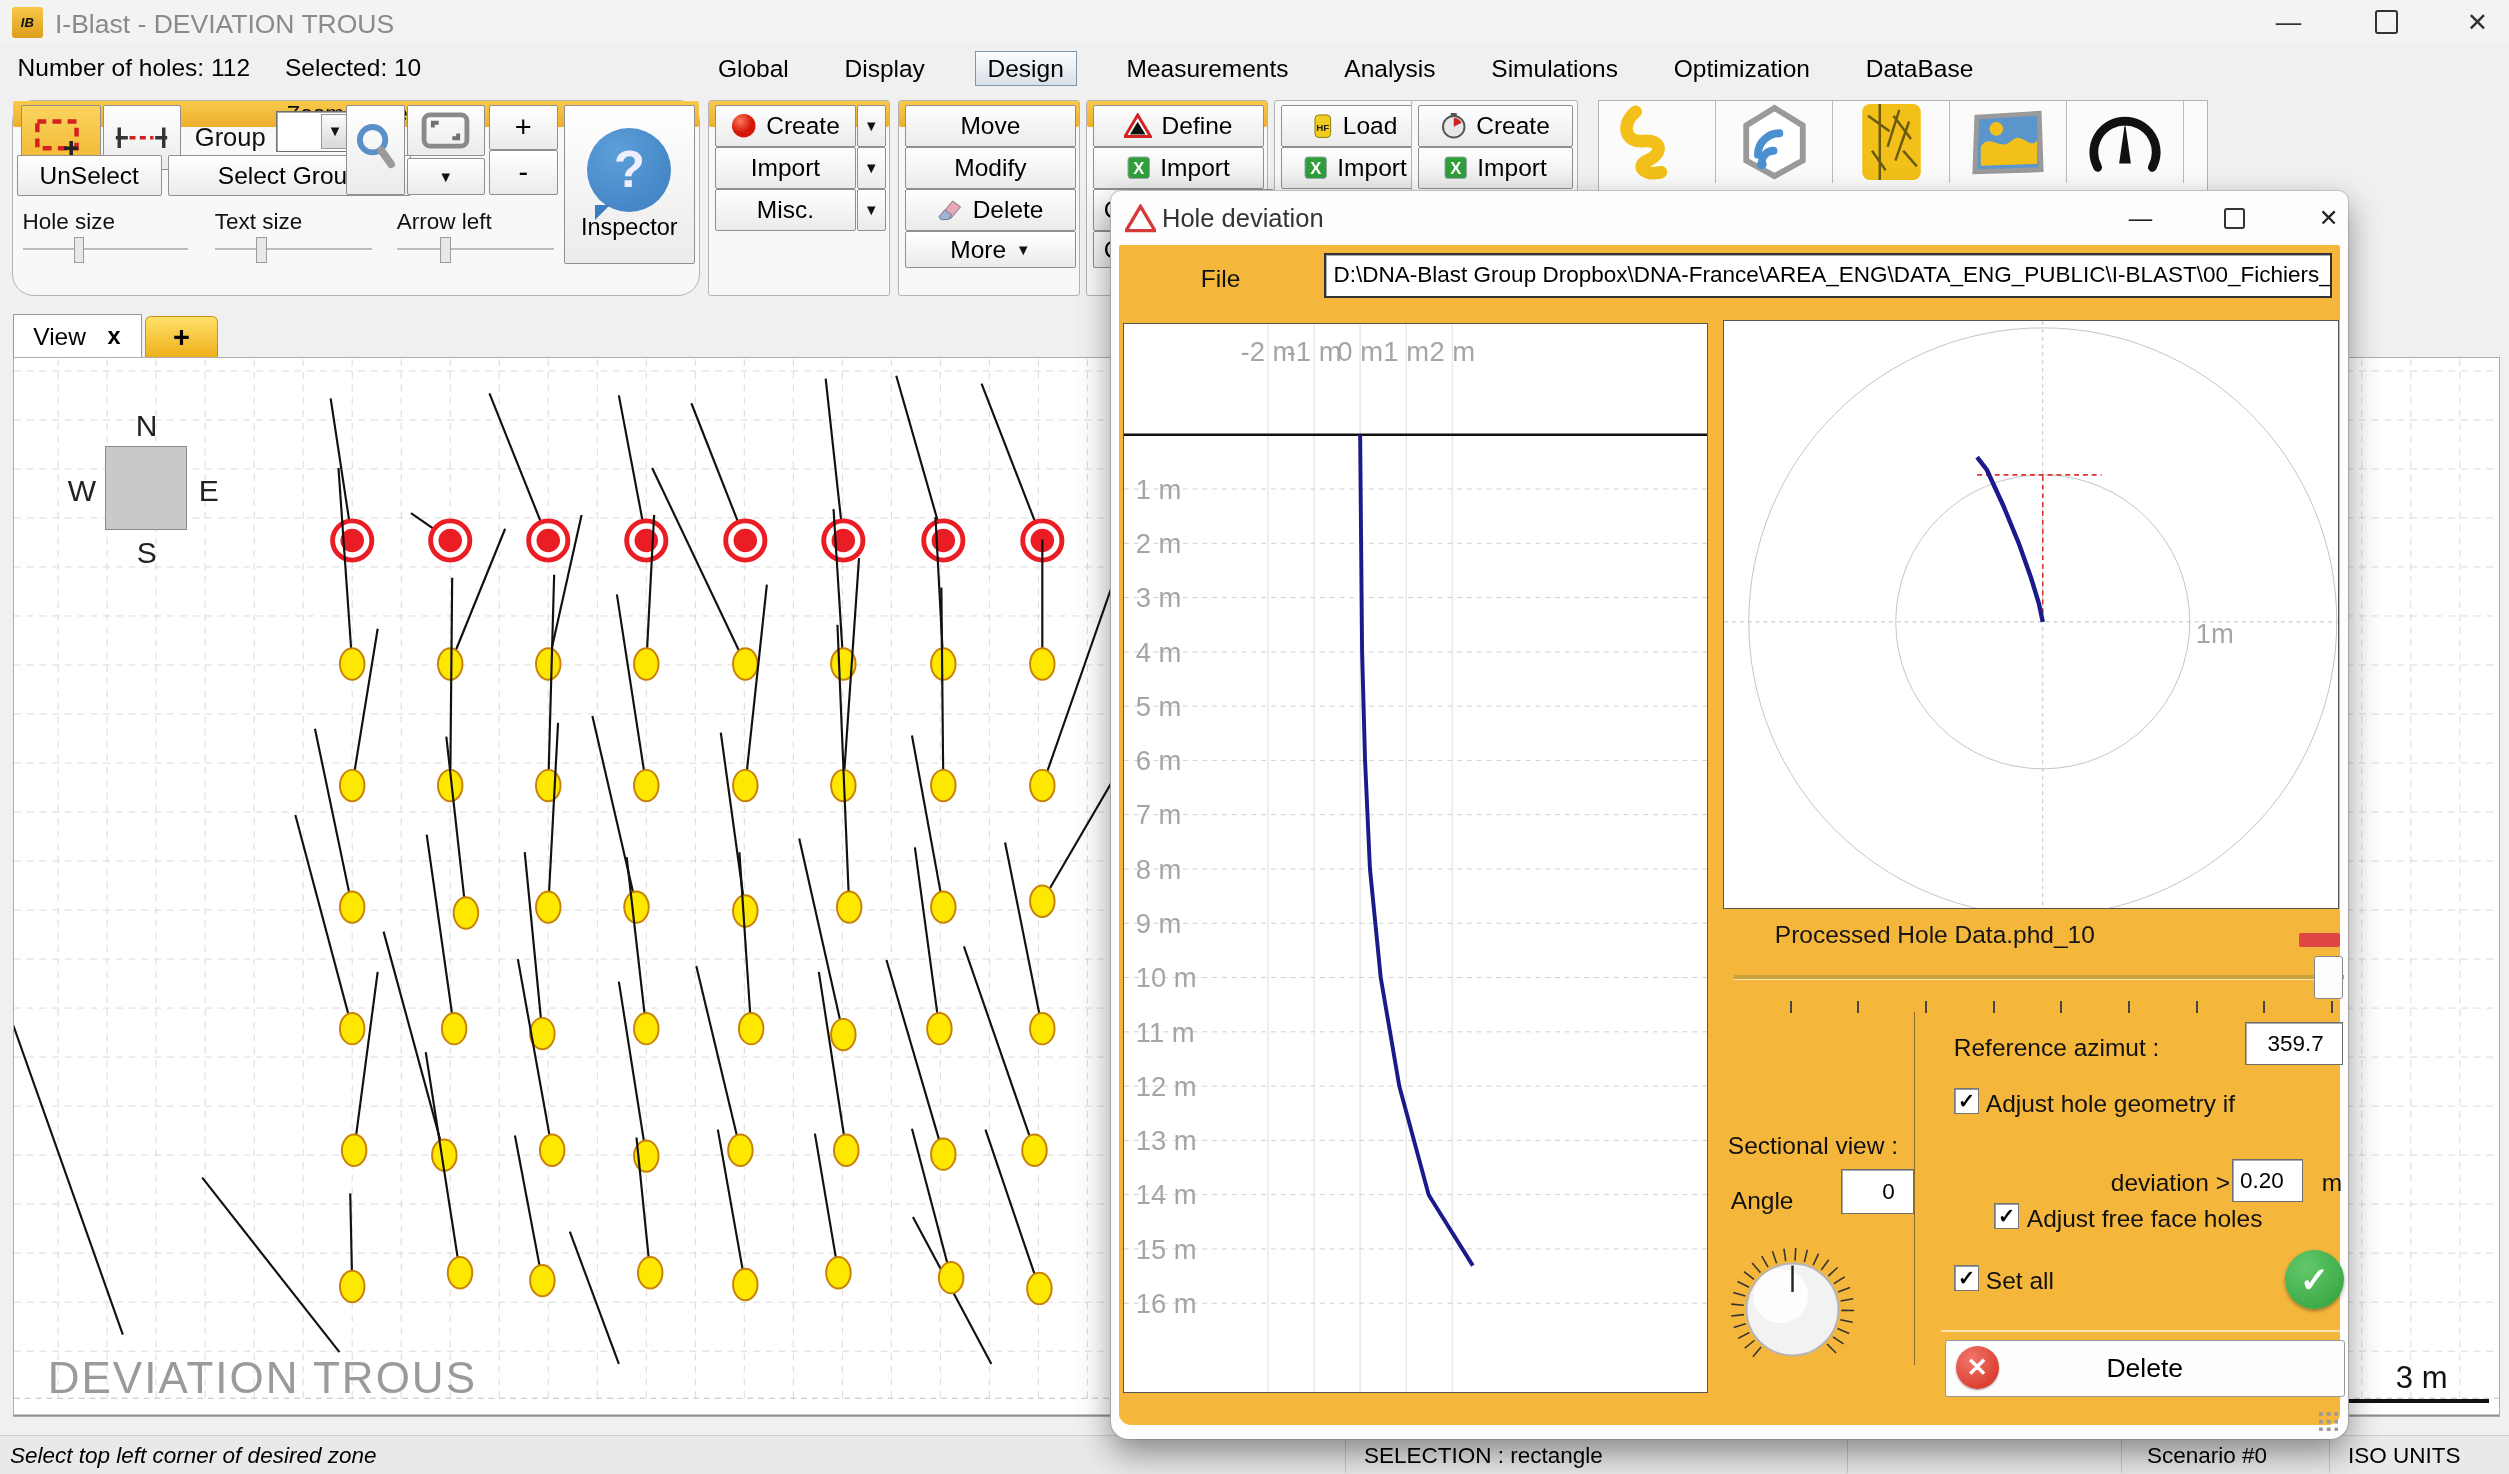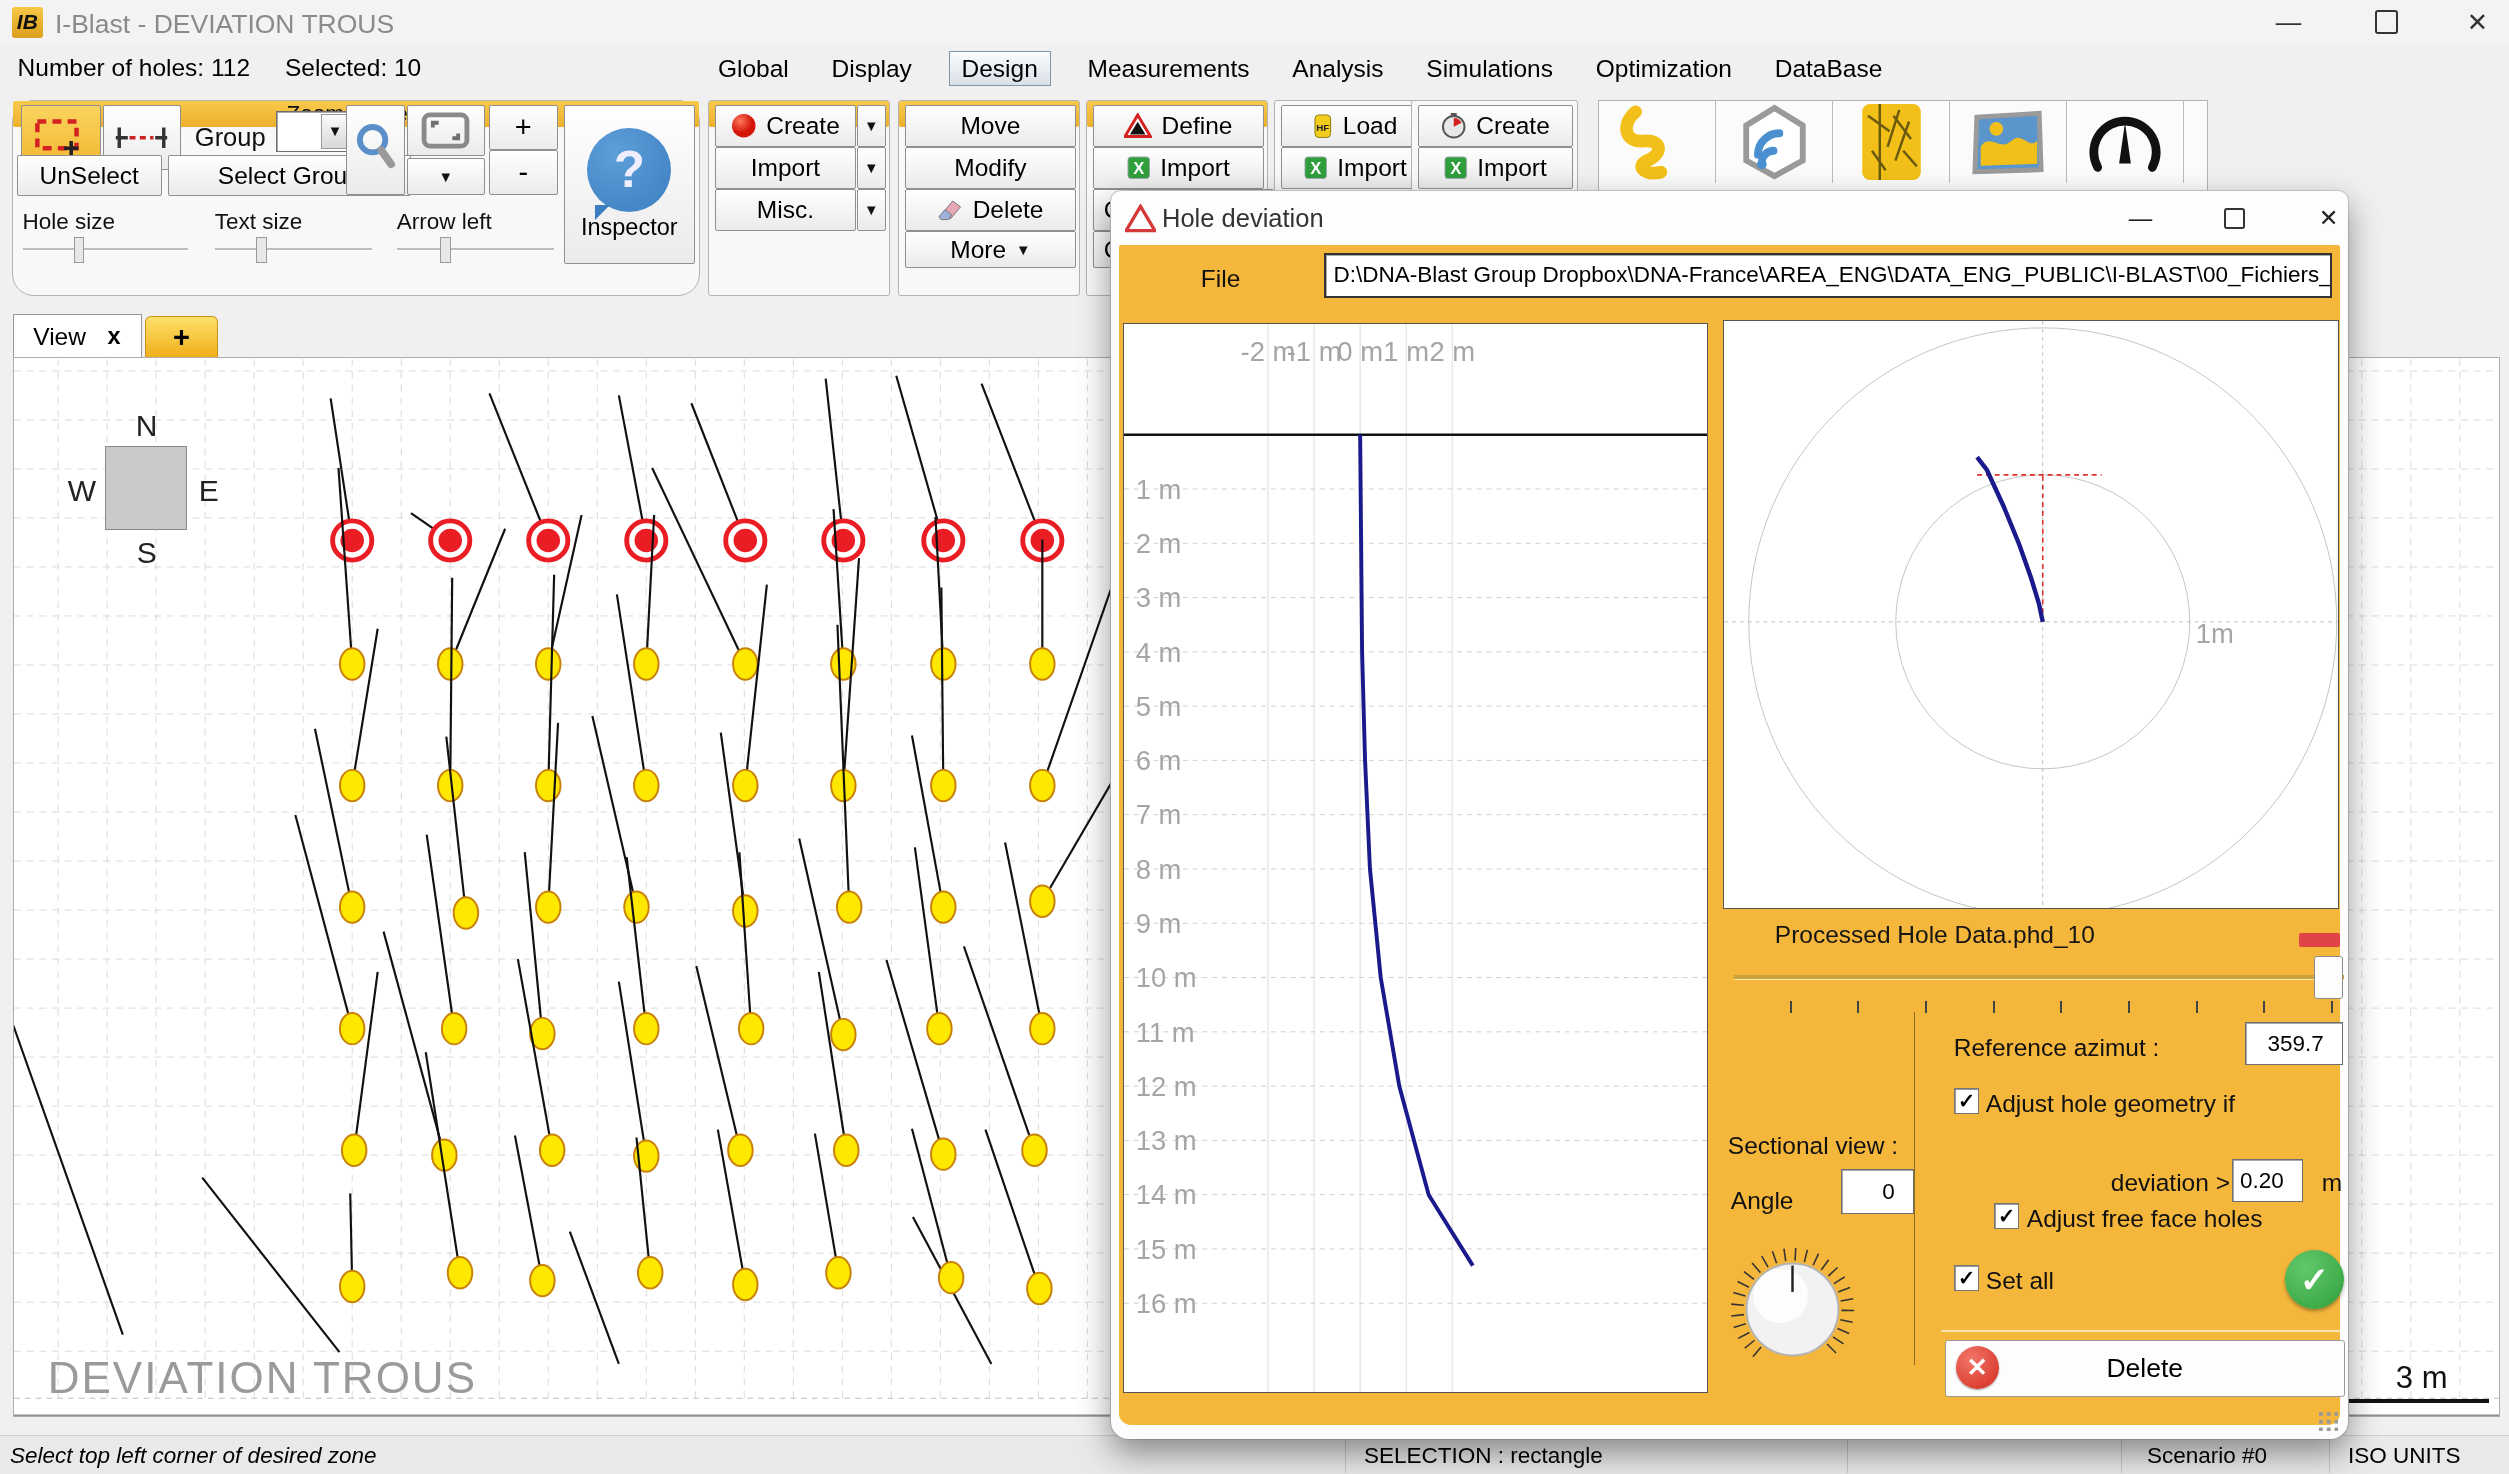--- a/index.html
+++ b/index.html
@@ -1,28 +1,28 @@
 <!DOCTYPE html>
 <html><head>
 <meta charset="utf-8">
 <style>
   html,body{margin:0;padding:0;background:#e8e8e8;font-family:"Liberation Sans",sans-serif;}
   #app{position:relative;width:2509px;height:1474px;background:#f0f0f0;overflow:hidden;}
   .abs{position:absolute;}
   
   #titlebar{left:0;top:0;width:2509px;height:44px;background:#f3f3f3;}
   #app-icon{left:11.8px;top:6.9px;width:31px;height:31px;background:linear-gradient(#f6c846,#dd9e1d);color:#111;
-    font-weight:bold;font-style:italic;font-size:21px;display:flex;align-items:center;justify-content:center;border-radius:2.9px;}
+    font-weight:bold;font-style:italic;font-size:13px;display:flex;align-items:center;justify-content:center;border-radius:2.9px;}
   #win-title{left:55px;top:8.8px;font-size:26.5px;color:#8a8a8a;}
   .winbtn{top:0;width:69px;height:44px;display:flex;align-items:center;justify-content:center;font-size:25.5px;color:#333;}
   .maxglyph{width:19.6px;height:19.6px;border:2px solid #333;border-radius:2.9px;}
   
   #menubar{left:0;top:44px;width:2509px;height:51px;background:#f0f0f0;}
   #holes-count{left:17.6px;top:9.8px;font-size:24.5px;color:#000;display:flex;gap:35px;}
-  #menu-items{left:712px;top:2px;display:flex;gap:31px;font-size:24.5px;align-items:center;height:45px;}
+  #menu-items{left:712px;top:2px;display:flex;gap:44px;font-size:24.5px;align-items:center;height:45px;}
   .menu-item{padding:2.9px 5.9px;color:#000;white-space:nowrap;}
   .menu-item.active{border:1px solid #7e96ac;background:linear-gradient(#fbfcfd,#d9e0e8);padding:2.9px 11.8px;}
   
   .grp{top:100px;height:194px;background:#f8f8f8;border:1px solid #b3b3b3;border-radius:2.9px;}
   .cap{left:2.9px;right:2.9px;top:167px;height:25.5px;background:linear-gradient(#f8c94c,#edb02c);
        display:flex;align-items:center;justify-content:center;font-size:22.5px;color:#111;border-radius:2px;}
   .cap.left{justify-content:flex-start;padding-left:7.8px;}
   .tb{border:1px solid #909090;background:linear-gradient(#ffffff,#ebebeb);display:flex;align-items:center;
       justify-content:center;font-size:24.5px;color:#000;border-radius:2px;gap:9.8px;}
   .tb .icn{flex:0 0 auto;display:flex;align-items:center;}

